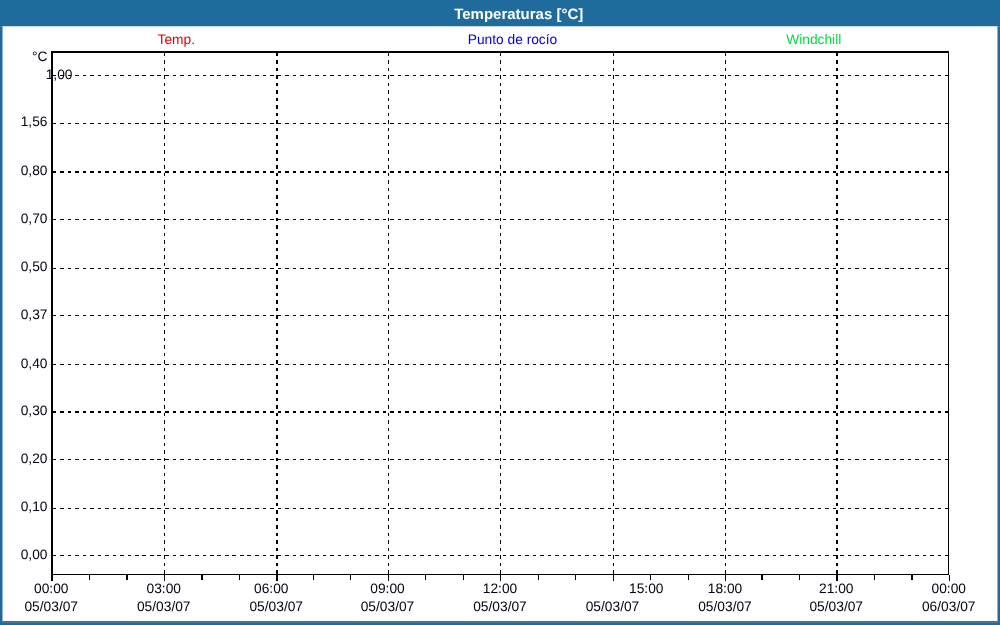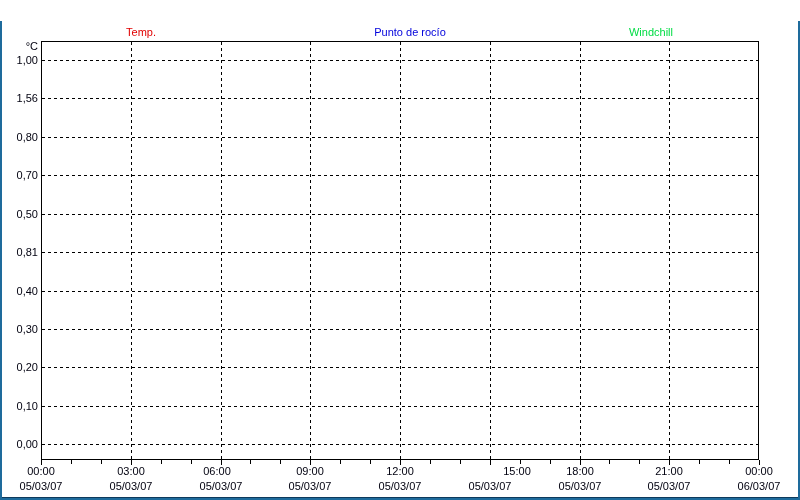--- a/index.html
+++ b/index.html
@@ -37,20 +37,23 @@
     position:absolute;width:72px;text-align:center;
     font-size:11px;color:#00000f;height:13px;line-height:13px;white-space:nowrap;
   }
   #chart-svg{position:absolute;top:0;left:0;}
 </style>
 </head>
 <body>
 
 <div class="window">
 
+  <div class="titlebar" style="background-color: rgb(30, 107, 156);">
+    <span class="title">Temperaturas [°C]</span>
+  </div>
   <div class="frame frame-left" style="background-color: rgb(30, 107, 156);"></div>
   <div class="frame frame-right" style="background-color: rgb(30, 107, 156);"></div>
   <div class="frame frame-bottom" style="background-color: rgb(30, 107, 156);"></div>
   <div class="frame-shadow"></div>
 
   <div>
     <span class="legend-item li-0" style="color: rgb(225, 0, 0);">Temp.</span>
     <span class="legend-item li-1" style="color: rgb(0, 0, 220);">Punto de rocío</span>
     <span class="legend-item li-2" style="color: rgb(0, 221, 68);">Windchill</span>
   </div>
@@ -98,26 +101,26 @@
       <line x1="460.5" y1="460" x2="460.5" y2="464" stroke="#000000" stroke-width="1" shape-rendering="crispEdges"></line>
       <line x1="520.5" y1="460" x2="520.5" y2="464" stroke="#000000" stroke-width="1" shape-rendering="crispEdges"></line>
       <line x1="550.5" y1="460" x2="550.5" y2="464" stroke="#000000" stroke-width="1" shape-rendering="crispEdges"></line>
       <line x1="609.5" y1="460" x2="609.5" y2="464" stroke="#000000" stroke-width="1" shape-rendering="crispEdges"></line>
       <line x1="639.5" y1="460" x2="639.5" y2="464" stroke="#000000" stroke-width="1" shape-rendering="crispEdges"></line>
       <line x1="699.5" y1="460" x2="699.5" y2="464" stroke="#000000" stroke-width="1" shape-rendering="crispEdges"></line>
       <line x1="729.5" y1="460" x2="729.5" y2="464" stroke="#000000" stroke-width="1" shape-rendering="crispEdges"></line>
     </svg>
 
   <div id="y-labels">
-      <div class="ytick" style="top: 53.5px;">1,00</div>
+      <div class="ytick" style="top: 53.5px; padding-left: 20px;">1,00</div>
       <div class="ytick" style="top: 91.5px;">1,56</div>
       <div class="ytick" style="top: 130.5px; text-align: right;">0,80</div>
       <div class="ytick" style="top: 168.5px;">0,70</div>
       <div class="ytick" style="top: 207.5px;">0,50</div>
-      <div class="ytick" style="top: 245.5px;">0,81</div>
+      <div class="ytick" style="top: 245.5px;">0,37</div>
       <div class="ytick" style="top: 284.5px;">0,40</div>
       <div class="ytick" style="top: 322.5px;">0,30</div>
       <div class="ytick" style="top: 360.5px;">0,20</div>
       <div class="ytick" style="top: 399.5px; text-align: right;">0,10</div>
       <div class="ytick" style="top: 437.5px;">0,00</div>
     </div>
   <div id="x-labels">
       <div class="xtick" style="left: 5px; top: 465px;">00:00</div>
       <div class="xtick" style="left: 5px; top: 480px;">05/03/07</div>
       <div class="xtick" style="left: 95px; top: 465px;">03:00</div>

